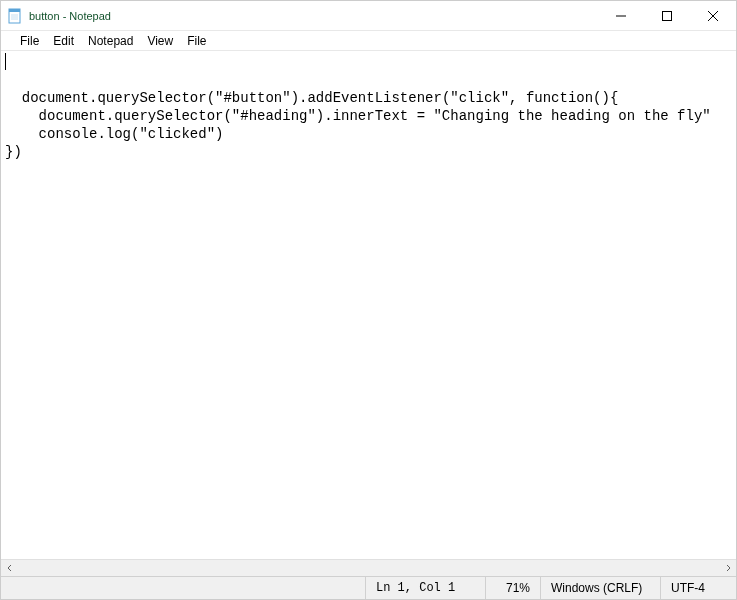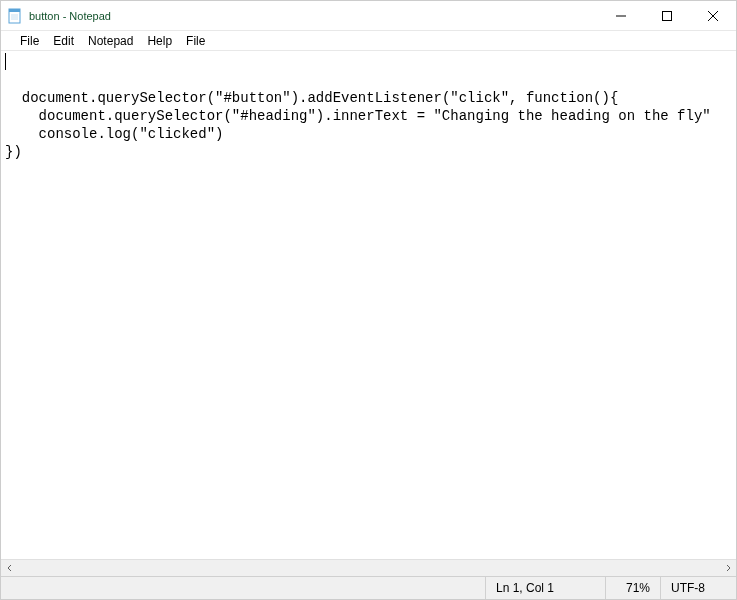--- a/index.html
+++ b/index.html
@@ -117,20 +117,21 @@
     }
     .status-cell {
       padding: 0 10px;
       display: flex;
       align-items: center;
       border-right: 1px solid #d0d0d0;
       min-width: 60px;
     }
     .status-cell.ln {
       min-width: 120px;
+      font-family: Liberation Mono, monospace;
     }
     .status-cell.zoom {
       min-width: 55px;
       justify-content: flex-end;
     }
     .status-cell.eol {
       min-width: 120px;
     }
     .status-cell.enc {
       min-width: 75px;
@@ -168,21 +169,21 @@
           <line x1="10" y1="0" x2="0" y2="10" stroke="#000" stroke-width="1"></line>
         </svg>
     </div>
   </div>
 </div>
 
 <div class="menubar">
   <div class="menu-item">File</div>
   <div class="menu-item">Edit</div>
   <div class="menu-item">Notepad</div>
-  <div class="menu-item">Help</div>
+  <div class="menu-item">View</div>
   <div class="menu-item">File</div>
 </div>
 
 <div class="editor">
   <span class="caret"></span>
   <span>document.querySelector("#button").addEventListener("click", function(){
     document.querySelector("#heading").innerText = "Changing the heading on the fly"
     console.log("clicked")
 })</span>
 </div>
@@ -197,14 +198,15 @@
     <svg width="8" height="8" viewBox="0 0 8 8">
         <path d="M3 1 L6 4 L3 7" fill="none" stroke="#606060" stroke-width="1"></path>
       </svg>
   </div>
 </div>
 
 <div class="statusbar">
   <div class="status-spacer"></div>
   <div class="status-cell ln">Ln 1, Col 1</div>
   <div class="status-cell zoom">71%</div>
-  <div class="status-cell enc">UTF-8</div>
+  <div class="status-cell eol">Windows (CRLF)</div>
+  <div class="status-cell enc">UTF-4</div>
 </div>
 
 </body></html>

